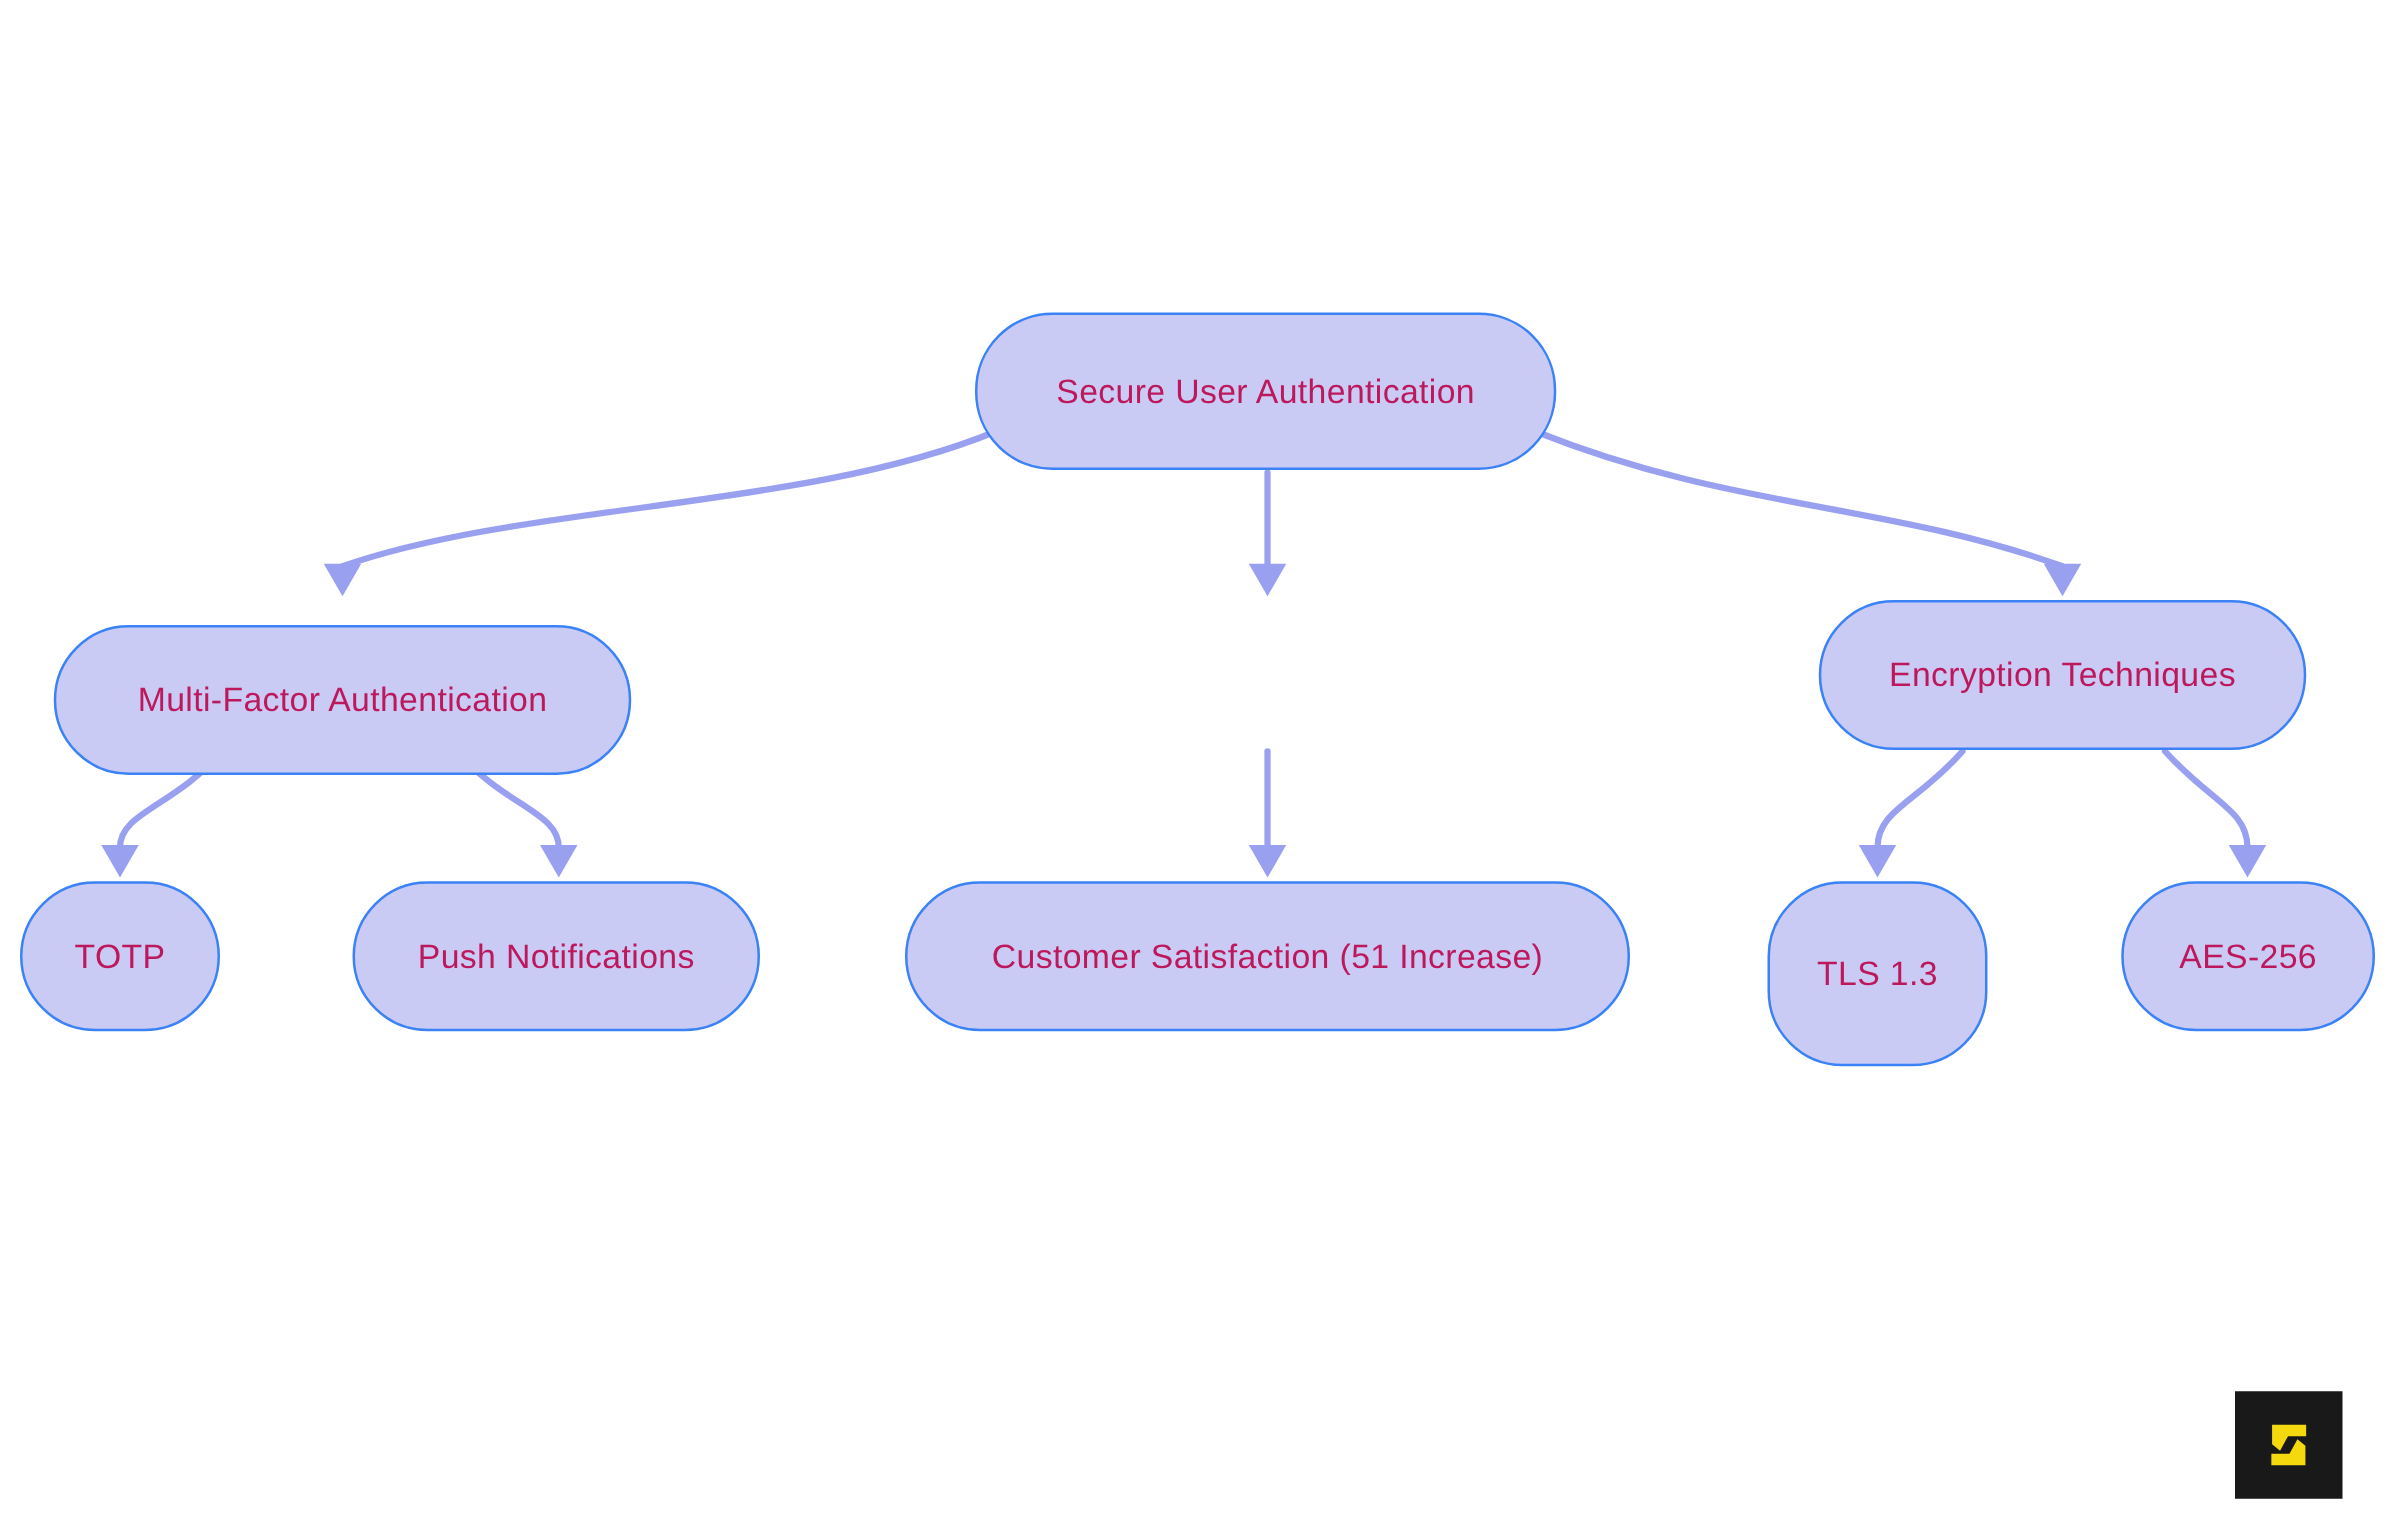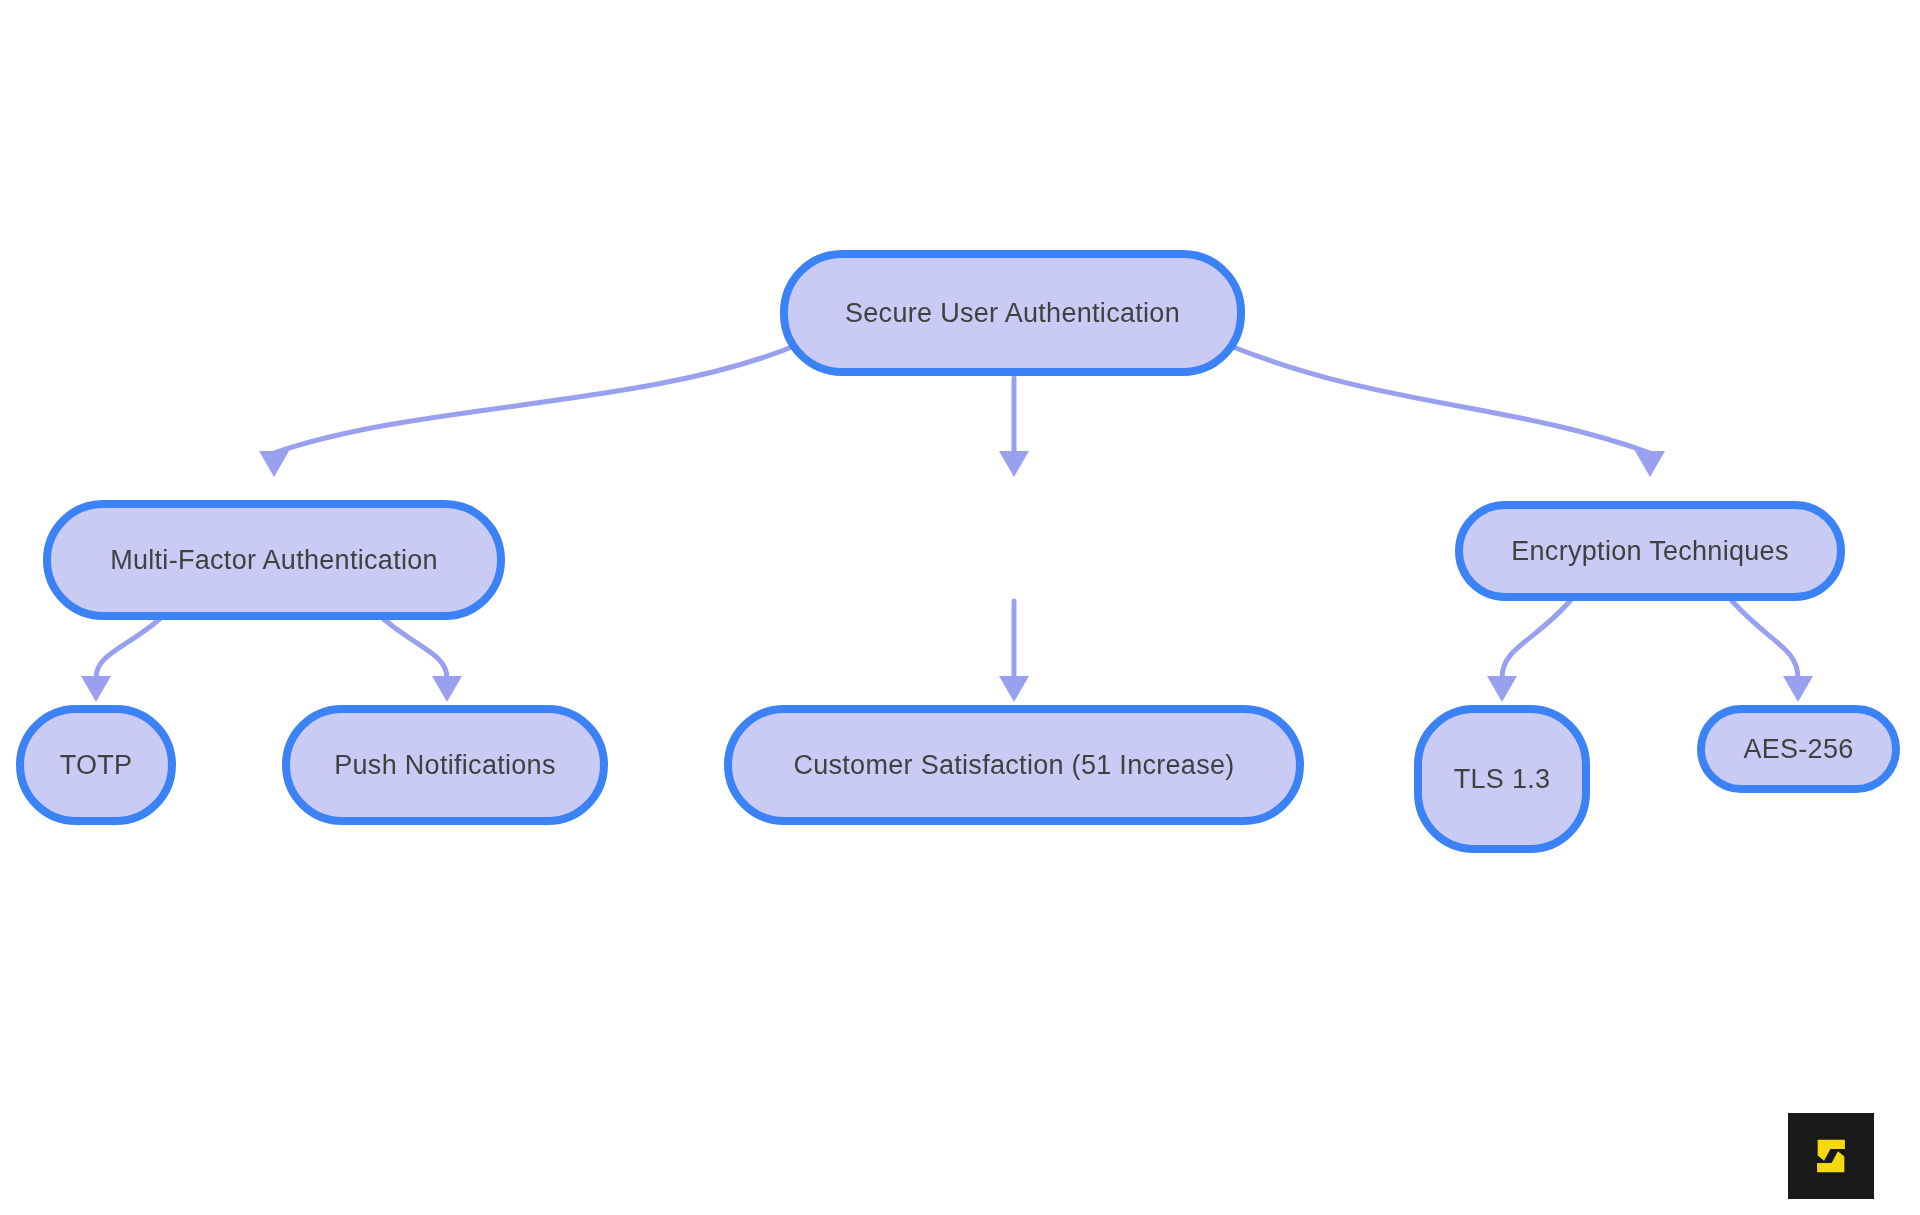--- a/index.html
+++ b/index.html
@@ -9,23 +9,23 @@
     background:#ffffff;
     overflow:hidden;
     font-family:"Liberation Sans","DejaVu Sans",sans-serif;
   }
   .edges{position:absolute;left:0;top:0;z-index:1;}
   .node{
     position:absolute;
     z-index:2;
     display:flex;align-items:center;justify-content:center;
     background:#c9cbf5;
-    border:8px solid #3b82f6;
+    border:2px solid #3b82f6;
     border-radius:62px;
-    color:#404040;
+    color:#be185d;
     font-size:27px;
     font-weight:500;
     letter-spacing:.3px;
     text-align:center;
     box-sizing:border-box;
   }
   .node span{padding:0 14px;}
   .logo{
     position:absolute;left:1788px;top:1113px;
     width:86px;height:86px;
@@ -64,41 +64,41 @@
 
   <div class="node" style="left:780px;top:250px;width:465px;height:126px;">
     <span>Secure User Authentication</span>
   </div>
 
   <div class="node" style="left:43px;top:480px;width:462px;height:120px;border-radius:60px;margin-top:20px;">
     <span>Multi-Factor Authentication</span>
   </div>
 
 
-  <div class="node" style="left:1455px;top:480px;width:390px;height:100px;border-radius:60px;margin-top:21px;">
+  <div class="node" style="left:1455px;top:480px;width:390px;height:120px;border-radius:60px;">
     <span>Encryption Techniques</span>
   </div>
 
   <div class="node" style="left:16px;top:705px;width:160px;height:120px;border-radius:60px;">
     <span>TOTP</span>
   </div>
 
   <div class="node" style="left:282px;top:705px;width:326px;height:120px;border-radius:60px;">
     <span>Push Notifications</span>
   </div>
 
   <div class="node" style="left:724px;top:705px;width:580px;height:120px;border-radius:60px;">
     <span>Customer Satisfaction (51 Increase)</span>
   </div>
 
   <div class="node" style="left:1414px;top:705px;width:176px;height:148px;border-radius:60px;">
     <span>TLS 1.3</span>
   </div>
 
-  <div class="node" style="left:1697px;top:705px;width:203px;height:88px;border-radius:60px;">
+  <div class="node" style="left:1697px;top:705px;width:203px;height:120px;border-radius:60px;">
     <span>AES-256</span>
   </div>
 
   <div class="logo">
     <svg width="58" height="58" viewBox="0 0 100 100">
       <polygon fill="#f5d90f" points="27,22 74,22 74,38 49,38 38,58 27,49"></polygon>
       <polygon fill="#f5d90f" points="73,78 26,78 26,62 51,62 62,42 73,51"></polygon>
     </svg>
   </div>
 

